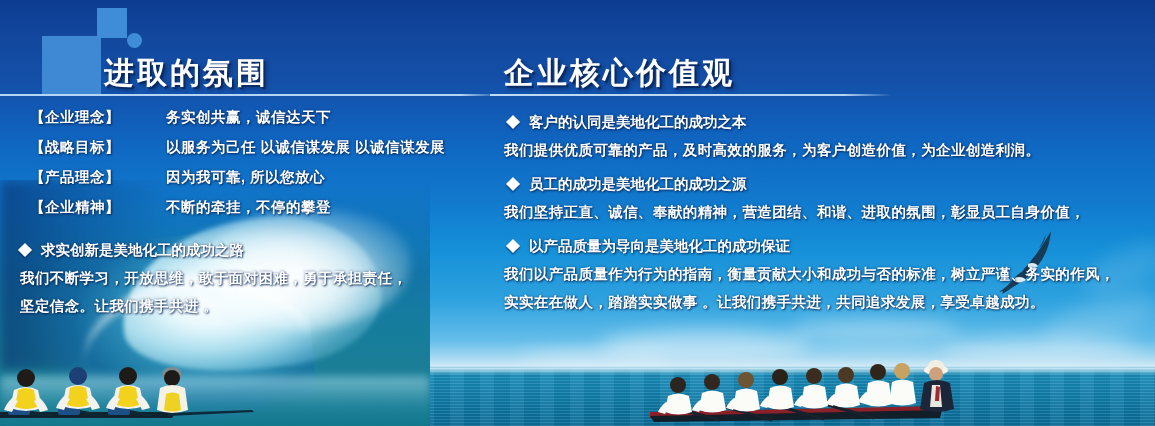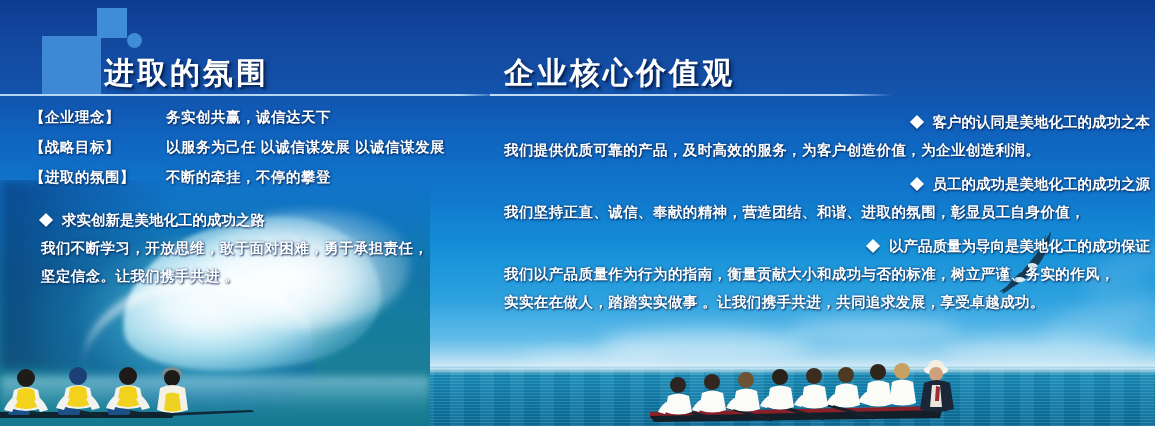--- a/index.html
+++ b/index.html
@@ -188,24 +188,24 @@
   .bullet-line{display:flex;align-items:center;font-size:14.5px;line-height:28px;}
   .bullet{
     display:inline-block;width:10px;height:10px;flex:0 0 10px;
     background:#ffffff;
     transform:rotate(45deg);
     margin-right:11px;
     box-shadow:1px 1px 2px rgba(6,35,85,.7);
   }
   .para{font-size:14.5px;line-height:28px;letter-spacing:.4px;}
 
-  #left-bullets{margin-top:14px;padding-left:41px;}
+  #left-bullets{margin-top:14px;padding-left:20px;}
   #left-bullets .para{padding-left:0;}
 
-  #col-right .bullet-line{padding-left:18px;margin-top:6px;justify-content:flex-end;}
+  #col-right .bullet-line{padding-left:18px;margin-top:6px;}
   #col-right .para{padding-left:14px;}
   #right-b1{margin-top:2px;}
 </style>
 </head>
 <body>
 
 <div id="banner">
 
   <div class="sky"></div>
   <div class="cloud c1"></div>
@@ -346,21 +346,25 @@
 
     <div class="kv line">
       <span class="k">【企业理念】</span>
       <span class="v">务实创共赢，诚信达天下</span>
     </div>
     <div class="kv line">
       <span class="k">【战略目标】</span>
       <span class="v">以服务为己任  以诚信谋发展  以诚信谋发展</span>
     </div>
     <div class="kv line">
-      <span class="k">【进取的氛围】</span>
+      <span class="k">【产品理念】</span>
+      <span class="v">因为我可靠, 所以您放心</span>
+    </div>
+    <div class="kv line">
+      <span class="k">【企业精神】</span>
       <span class="v">不断的牵挂，不停的攀登</span>
     </div>
 
     <div id="left-bullets">
       <div class="bullet-line line">
         <span class="bullet"></span>
         <span>求实创新是美地化工的成功之路</span>
       </div>
       <div class="para line">我们不断学习，开放思维，敢于面对困难，勇于承担责任，</div>
       <div class="para line">坚定信念。让我们携手共进 。</div>

